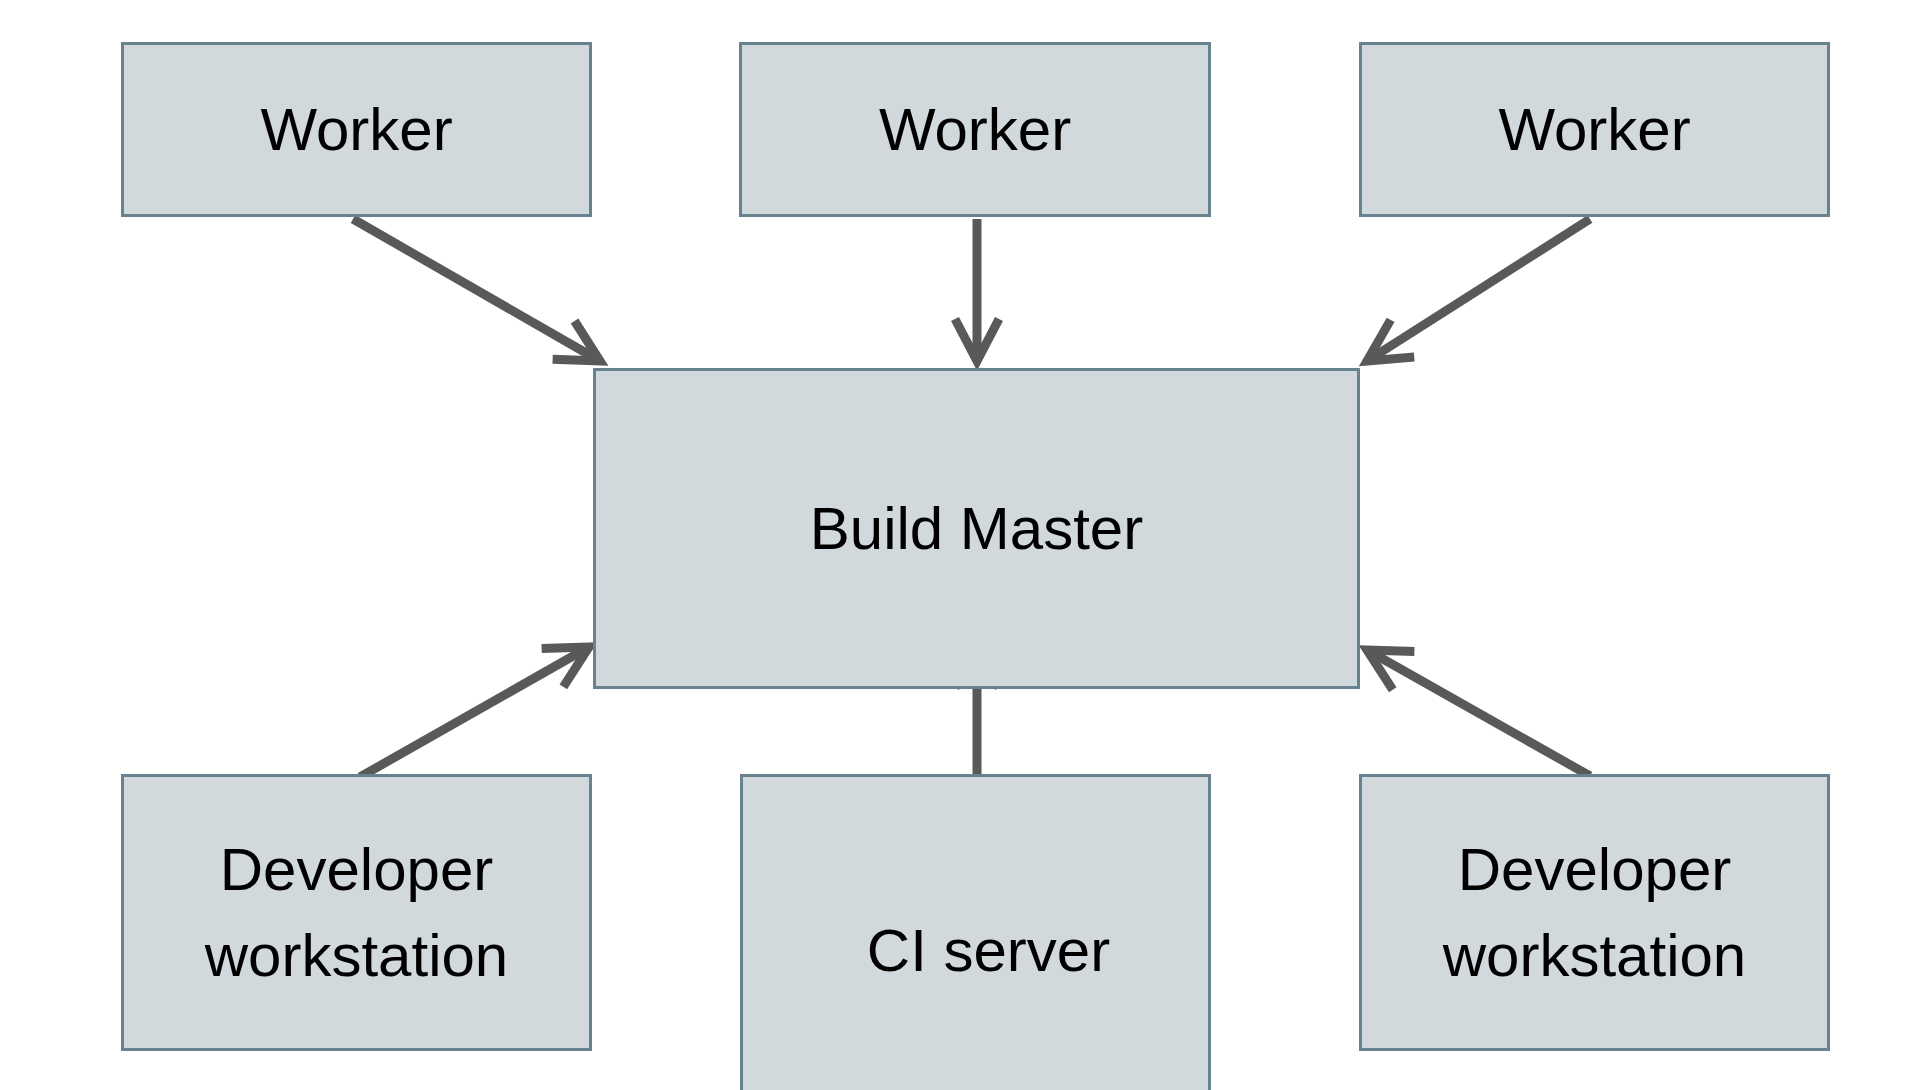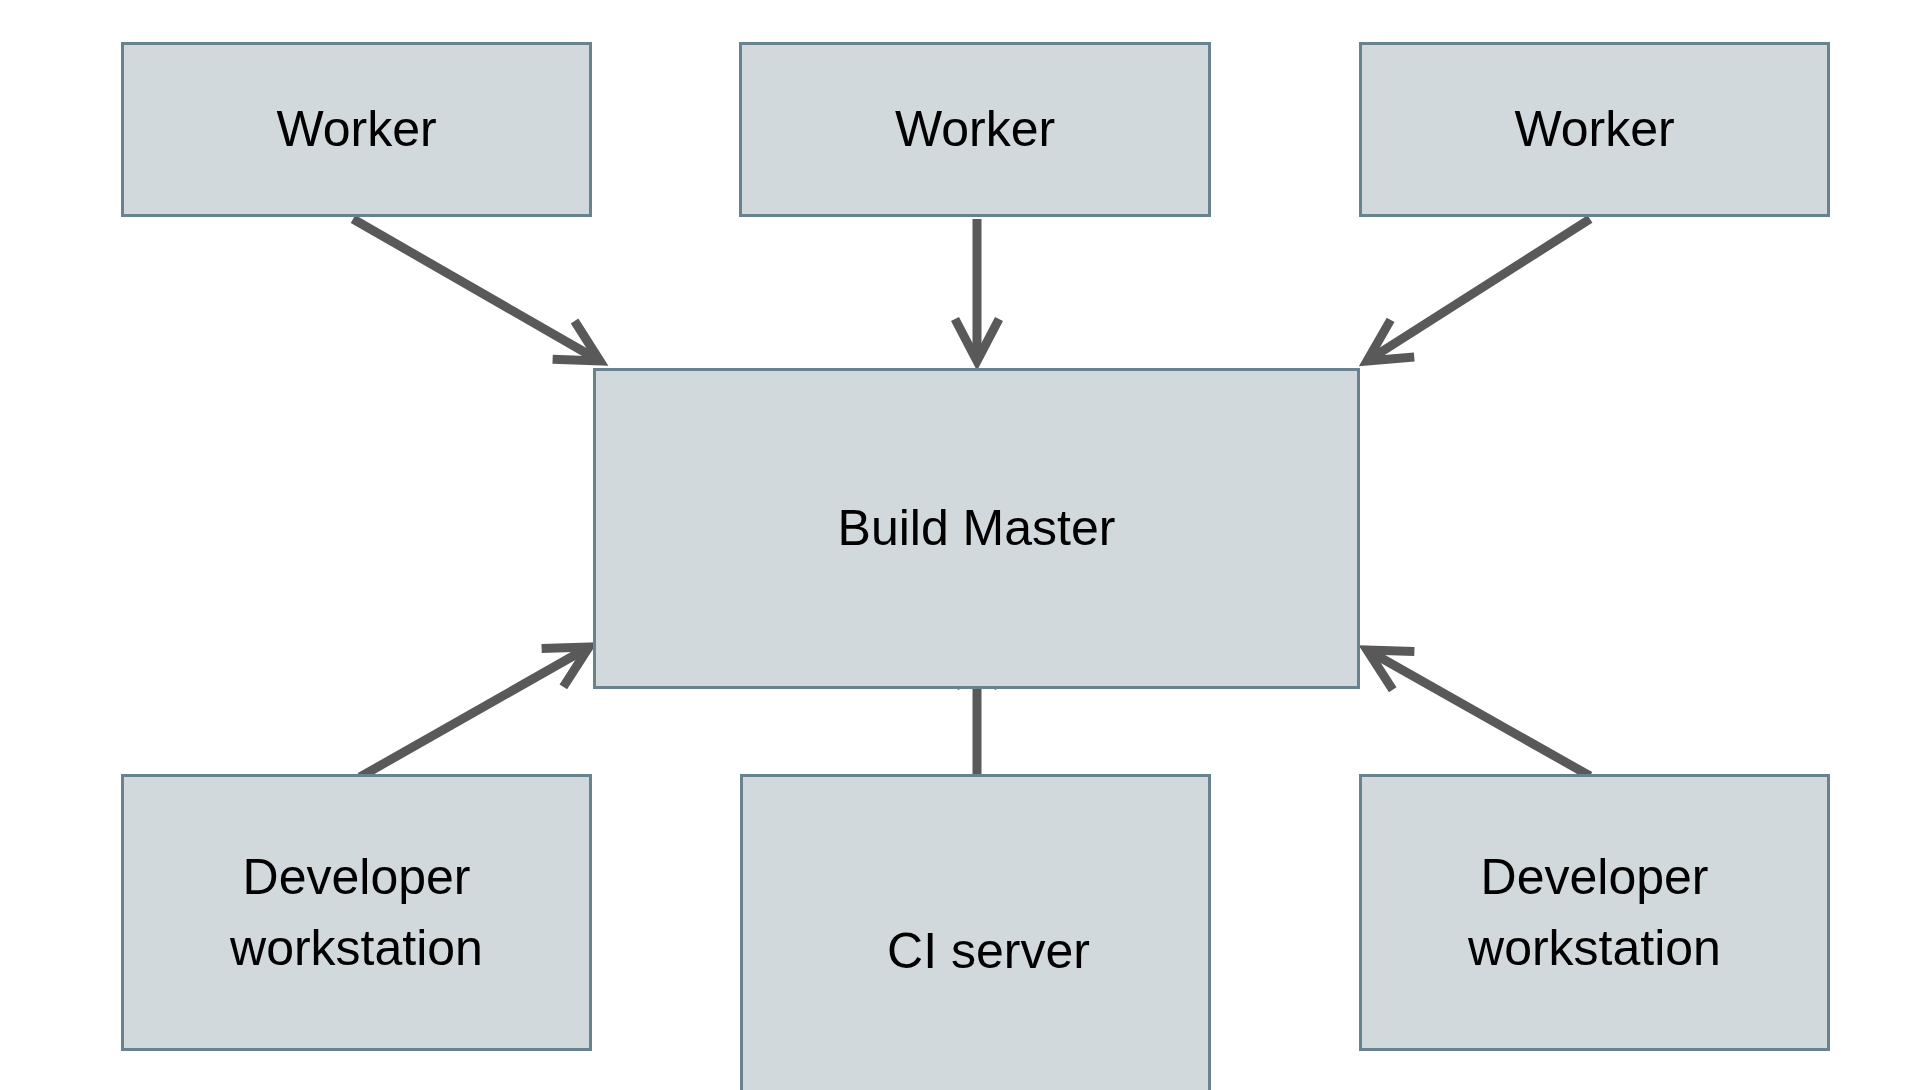--- a/index.html
+++ b/index.html
@@ -43,21 +43,21 @@
   .node {
     position: absolute;
     box-sizing: border-box;
     background: var(--node-fill);
     border: 3px solid var(--node-border);
     display: flex;
     align-items: center;
     justify-content: center;
     text-align: center;
     color: var(--text);
-    font-size: 50px;
+    font-size: 60px;
     line-height: 1.42;
     padding: 0 22px;
   }
   #node-worker-left   { left: 121px;  top: 42px;  width: 471px; height: 175px; }
   #node-worker-center { left: 739px;  top: 42px;  width: 472px; height: 175px; }
   #node-worker-right  { left: 1359px; top: 42px;  width: 471px; height: 175px; }
   #node-build-master  { left: 593px;  top: 368px; width: 767px; height: 321px; }
   #node-dev-left      { left: 121px;  top: 774px; width: 471px; height: 277px; }
   #node-ci-server     { left: 740px;  top: 774px; width: 471px; height: 354px; padding-left: 48px; }
   #node-dev-right     { left: 1359px; top: 774px; width: 471px; height: 277px; }

